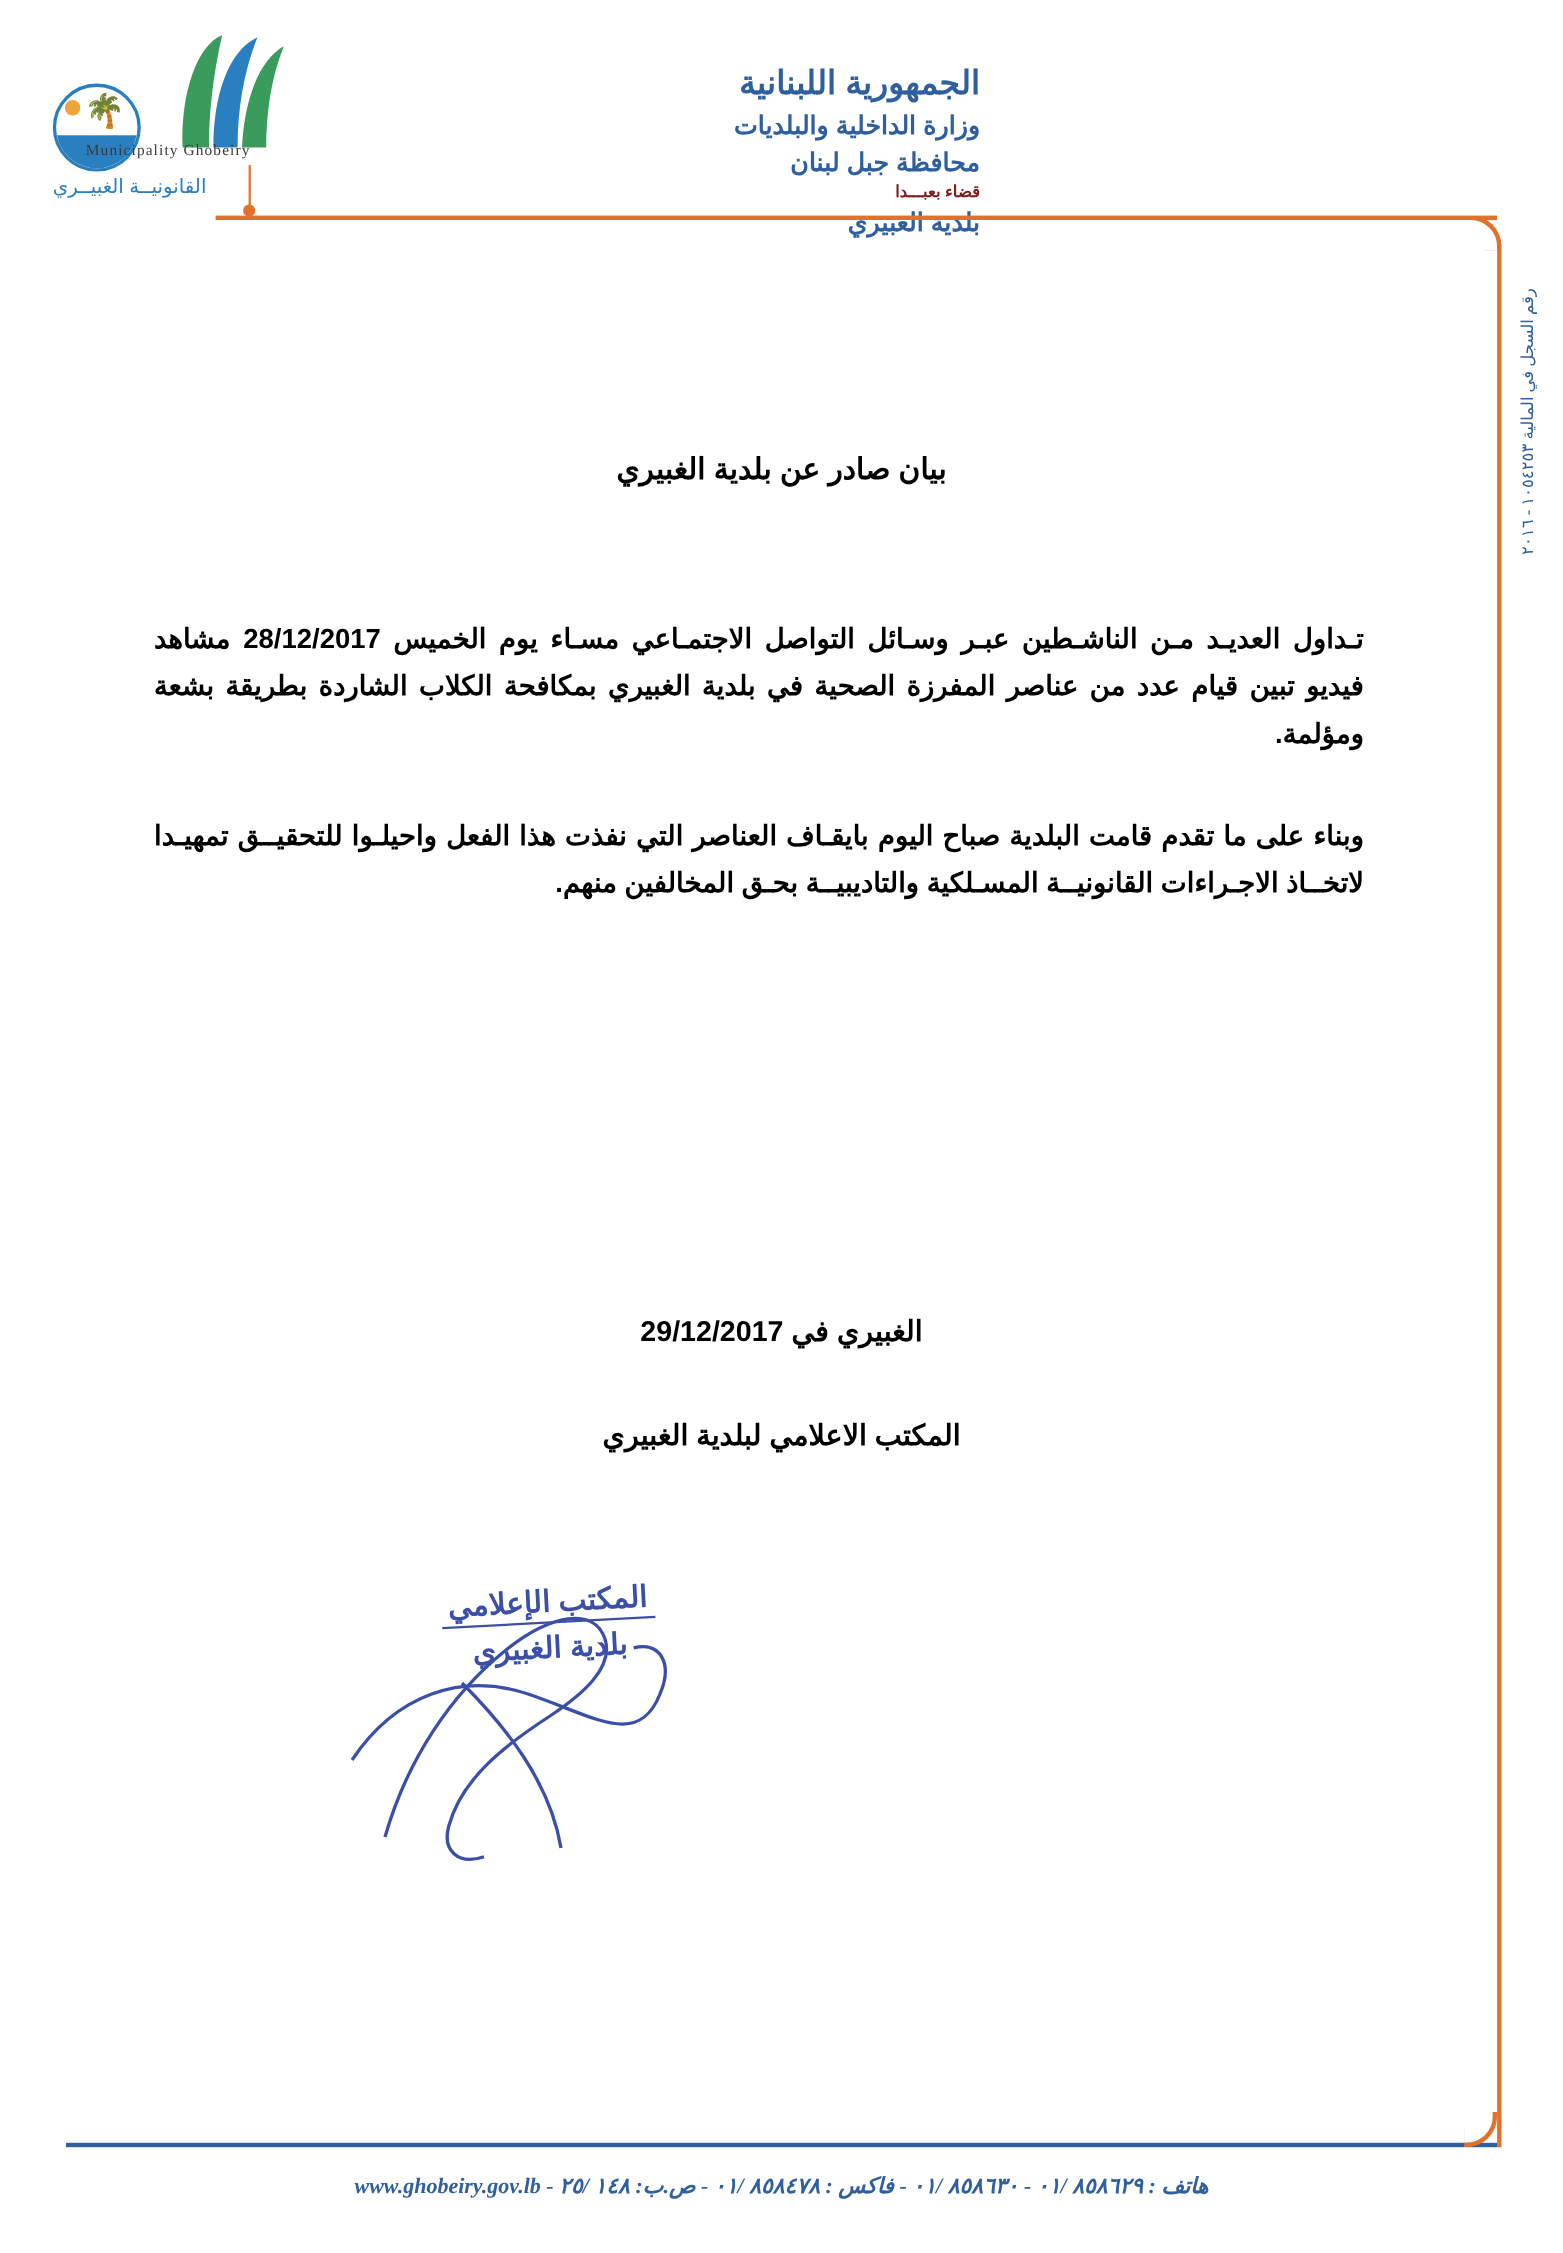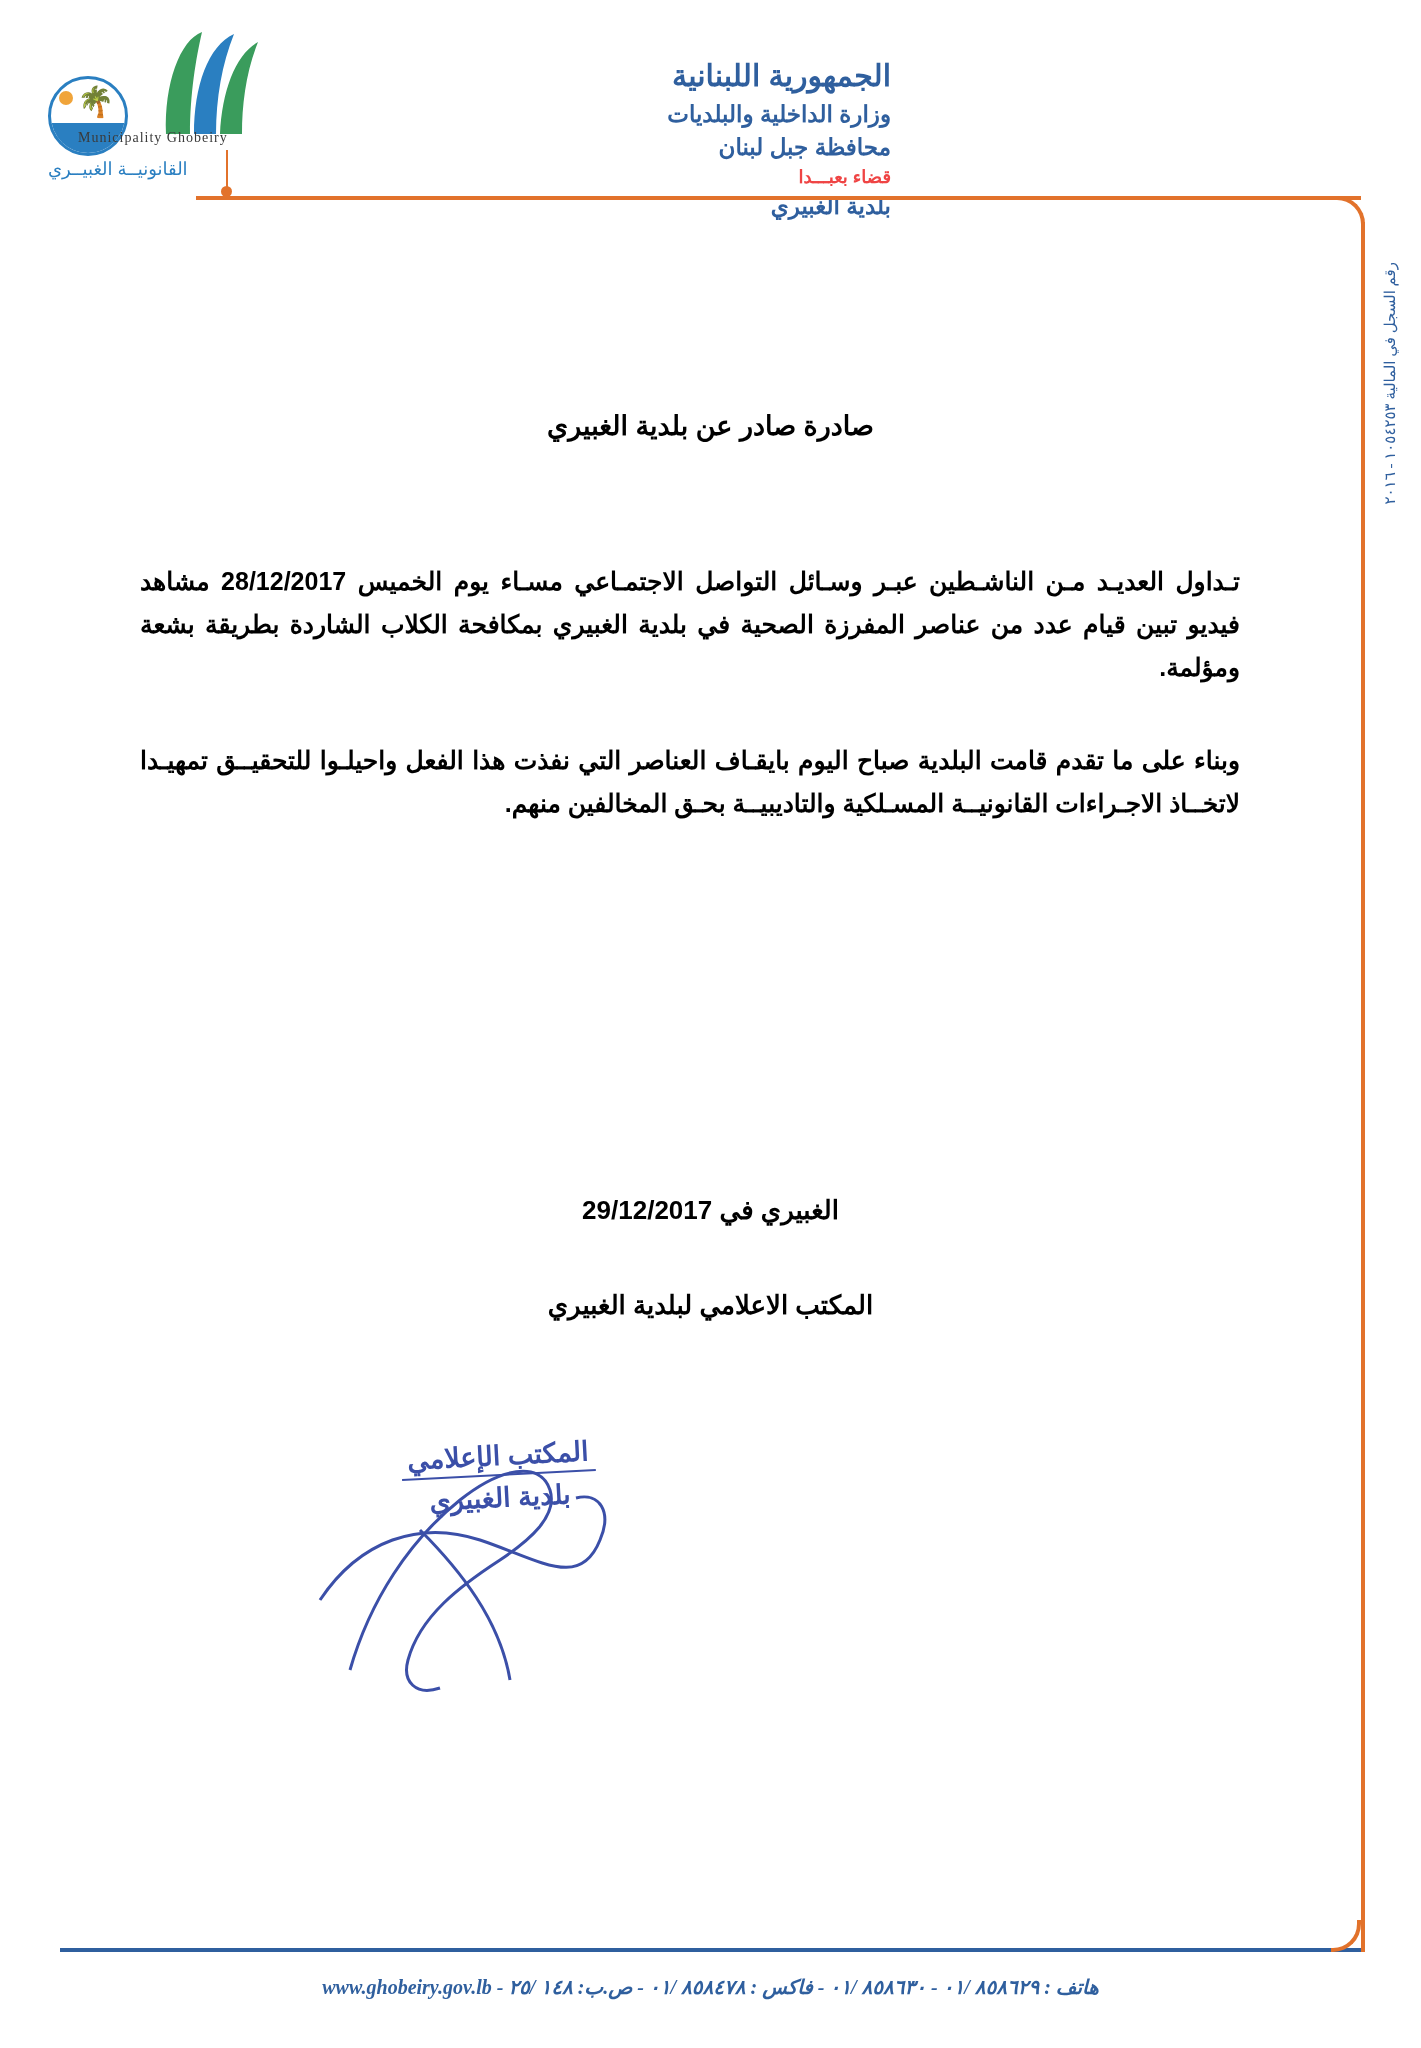--- a/index.html
+++ b/index.html
@@ -130,21 +130,21 @@
     font-family: Liberation Sans, sans-serif;
     margin-top: 44px;
   }
   .gov-header div {
     line-height: 1.45;
     white-space: nowrap;
   }
   .gov-l1 { font-size: 30px; font-weight: bold; color: #2f5f9e; }
   .gov-l2 { font-size: 23px; font-weight: bold; color: #2f5f9e; }
   .gov-l3 { font-size: 23px; font-weight: bold; color: #2f5f9e; }
-  .gov-l4 { font-size: 18px; font-weight: bold; color: #ef4444; }
+  .gov-l4 { font-size: 15px; font-weight: bold; color: #7f1d1d; }
   .gov-l5 { font-size: 23px; font-weight: bold; color: #2f5f9e; }
 
   
   .orange-rule {
     position: absolute;
     left: 196px;
     top: 196px;
     width: 1165px;
     height: 4px;
     background: #e2722b;
@@ -333,21 +333,21 @@
     </div>
 
     <div class="orange-rule"></div>
     <div class="orange-corner"></div>
   </div>
 
   <div class="orange-down"></div>
 
   <div class="reg-number">رقم السجل في المالية ١٠٥٤٢٥٣ - ٢٠١٦</div>
 
-  <div class="doc-title">صادرة صادر عن بلدية الغبيري</div>
+  <div class="doc-title">بيان صادر عن بلدية الغبيري</div>
 
   <div class="body-text">
     <p class="para">تـداول العديـد مـن الناشـطين عبـر وسـائل التواصل الاجتمـاعي مسـاء يوم الخميس 28/12/2017 مشاهد فيديو تبين قيام عدد من عناصر المفرزة الصحية في بلدية الغبيري بمكافحة الكلاب الشاردة بطريقة بشعة ومؤلمة.</p>
     <p class="para last">وبناء على ما تقدم قامت البلدية صباح اليوم بايقـاف العناصر التي نفذت هذا الفعل واحيلـوا للتحقيــق تمهيـدا لاتخــاذ الاجـراءات القانونيــة المسـلكية والتاديبيــة بحـق المخالفين منهم.</p>
   </div>
 
   <div class="date-line">الغبيري في 29/12/2017</div>
   <div class="signature-line">المكتب الاعلامي لبلدية الغبيري</div>
 
   <div class="stamp">

